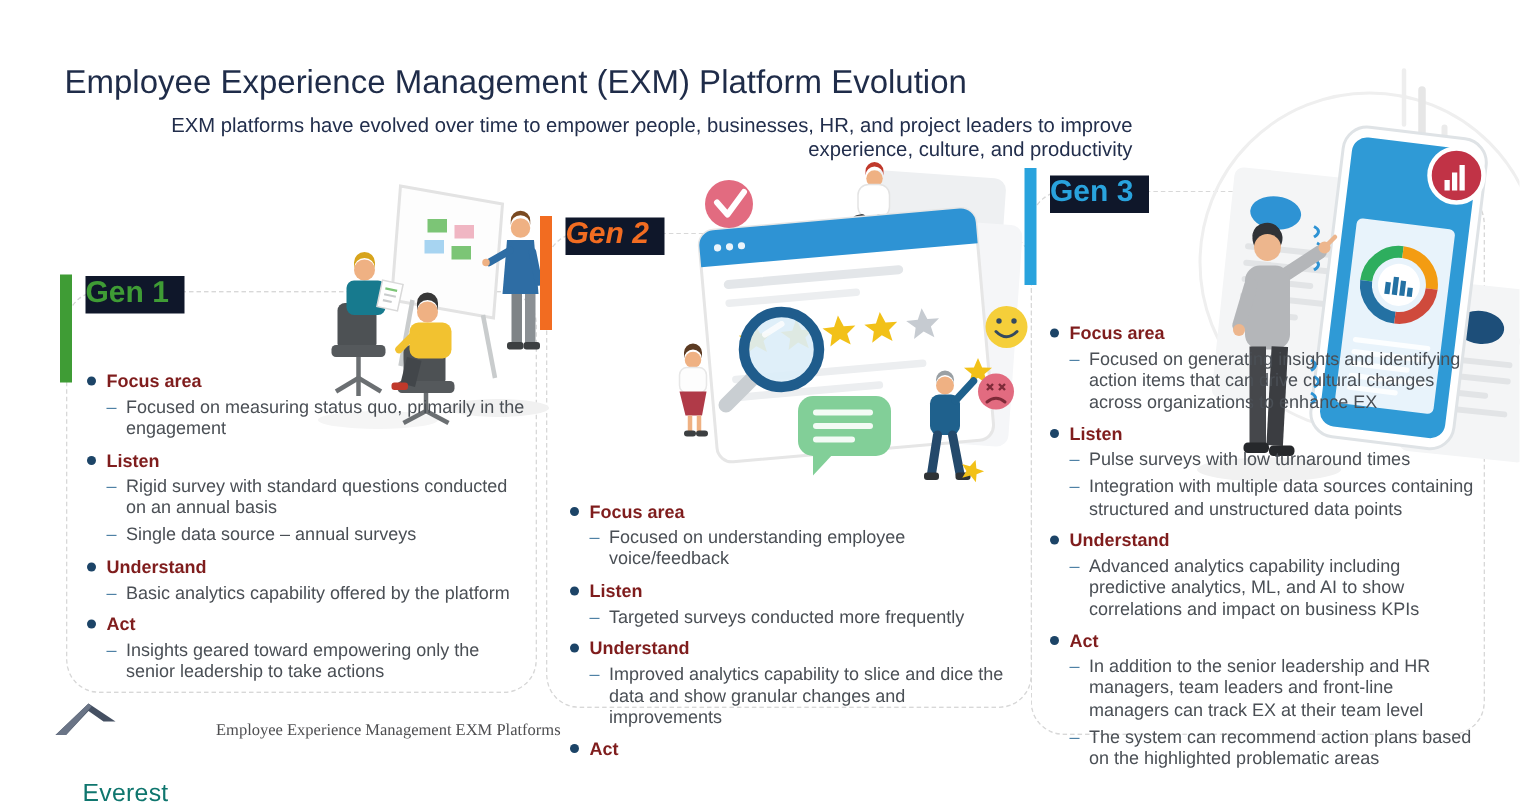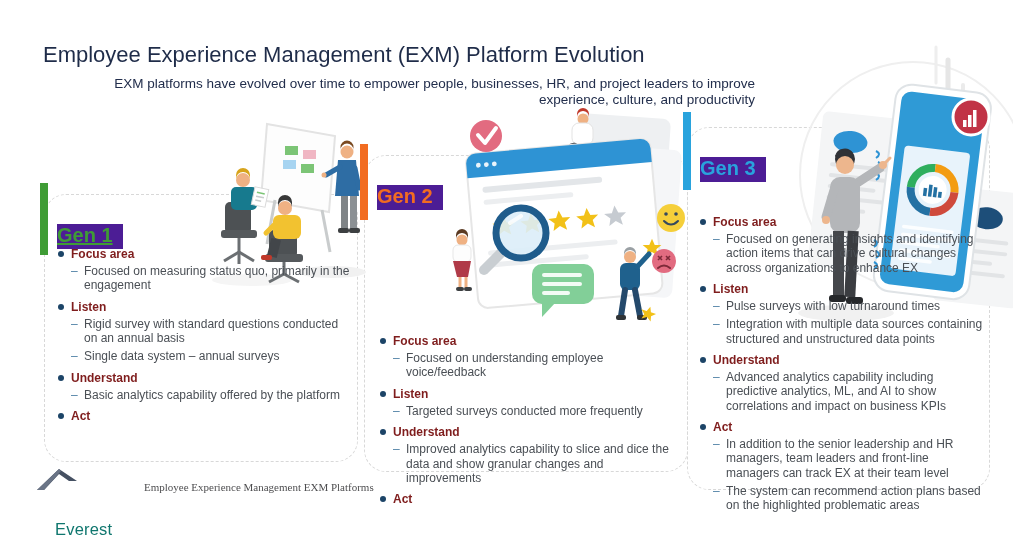--- a/index.html
+++ b/index.html
@@ -12,23 +12,23 @@
   .box{position:absolute;border:1.5px dashed #d8d8d8;border-radius:22px;z-index:1;}
   .box1{left:44px;top:194px;width:312px;height:266px;}
   .box2{left:364px;top:155px;width:322px;height:315px;}
   .box3{left:687px;top:127px;width:301px;height:361px;}
 
   .accent-bar{position:absolute;width:8px;z-index:4;}
   .bar1{left:40px;top:183px;height:72px;background:#3f9c35;}
   .bar2{left:360px;top:144px;height:76px;background:#f26c21;}
   .bar3{left:683px;top:112px;height:78px;background:#29a3dd;}
 
-  .gen-label{position:absolute;z-index:4;font-size:20px;font-weight:bold;background:#4c1d95;padding:0 10px 2px 0;margin-top:40px;}
-  .lab1{left:57px;top:184px;color:#3f9c35;text-decoration:underline;}
-  .lab2{left:377px;top:145px;color:#f26c21;}
+  .gen-label{position:absolute;z-index:4;font-size:20px;font-weight:bold;background:#0f172a;padding:0 10px 2px 0;}
+  .lab1{left:57px;top:184px;color:#3f9c35;}
+  .lab2{left:377px;top:145px;color:#f26c21;font-style:italic;}
   .lab3{left:700px;top:117px;color:#29a3dd;}
 
   .illus{position:absolute;z-index:3;}
   .illus1{left:197px;top:112px;}
   .illus2{left:424px;top:106px;}
   .illus3{left:788px;top:25px;}
 
   .content{position:absolute;z-index:5;}
   .content1{left:57px;top:240px;width:297px;}
   .content2{left:379px;top:327px;width:303px;}
@@ -277,24 +277,25 @@
       <rect x="41" y="270" width="17" height="7" rx="3" fill="#26282b"></rect>
       <rect x="58" y="272" width="17" height="7" rx="3" fill="#26282b"></rect>
     </g>
   </svg>
 
   <div class="content content1">
     <div class="sec-head">Focus area</div>
     <div class="sub">Focused on measuring status quo, primarily in the engagement</div>
     <div class="sec-head">Listen</div>
     <div class="sub">Rigid survey with standard questions conducted on an annual basis</div>
-    <div class="sub">Single data system – annual surveys</div>
+    <div class="sub">Single data source – annual surveys</div>
     <div class="sec-head">Understand</div>
     <div class="sub">Basic analytics capability offered by the platform</div>
     <div class="sec-head">Act</div>
+    <div class="sub">Insights geared toward empowering only the senior leadership to take actions</div>
   </div>
 
   <div class="content content2">
     <div class="sec-head">Focus area</div>
     <div class="sub">Focused on understanding employee voice/feedback</div>
     <div class="sec-head">Listen</div>
     <div class="sub">Targeted surveys conducted more frequently</div>
     <div class="sec-head">Understand</div>
     <div class="sub">Improved analytics capability to slice and dice the data and show granular changes and improvements</div>
     <div class="sec-head">Act</div>

